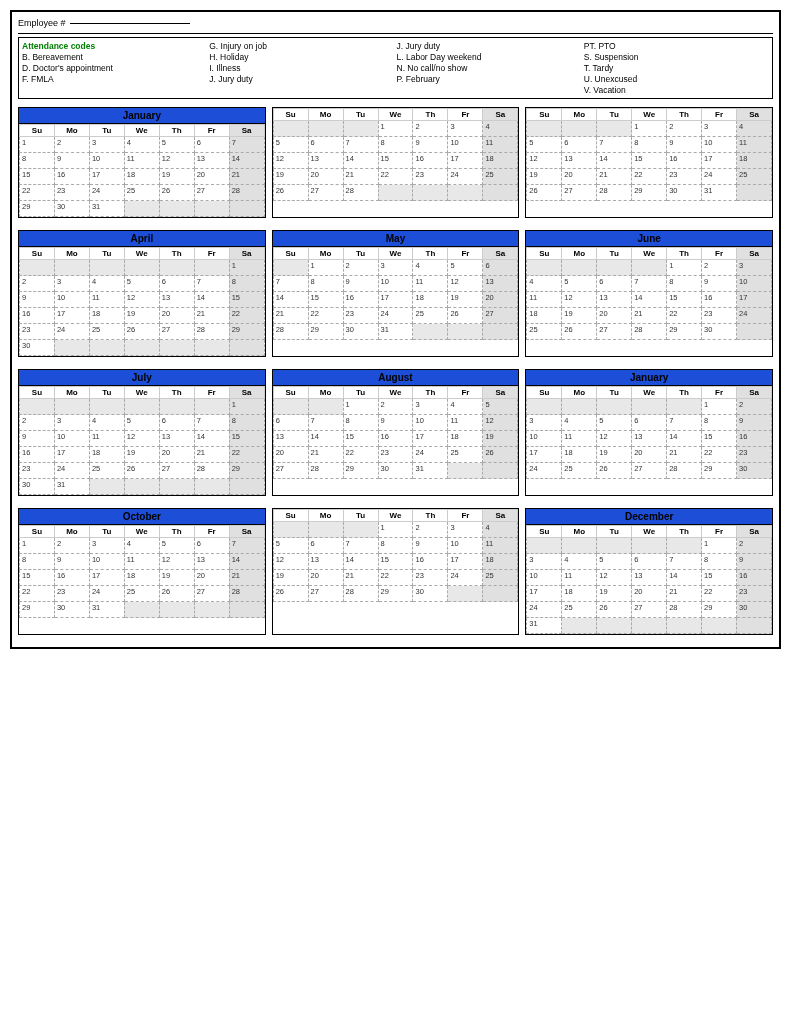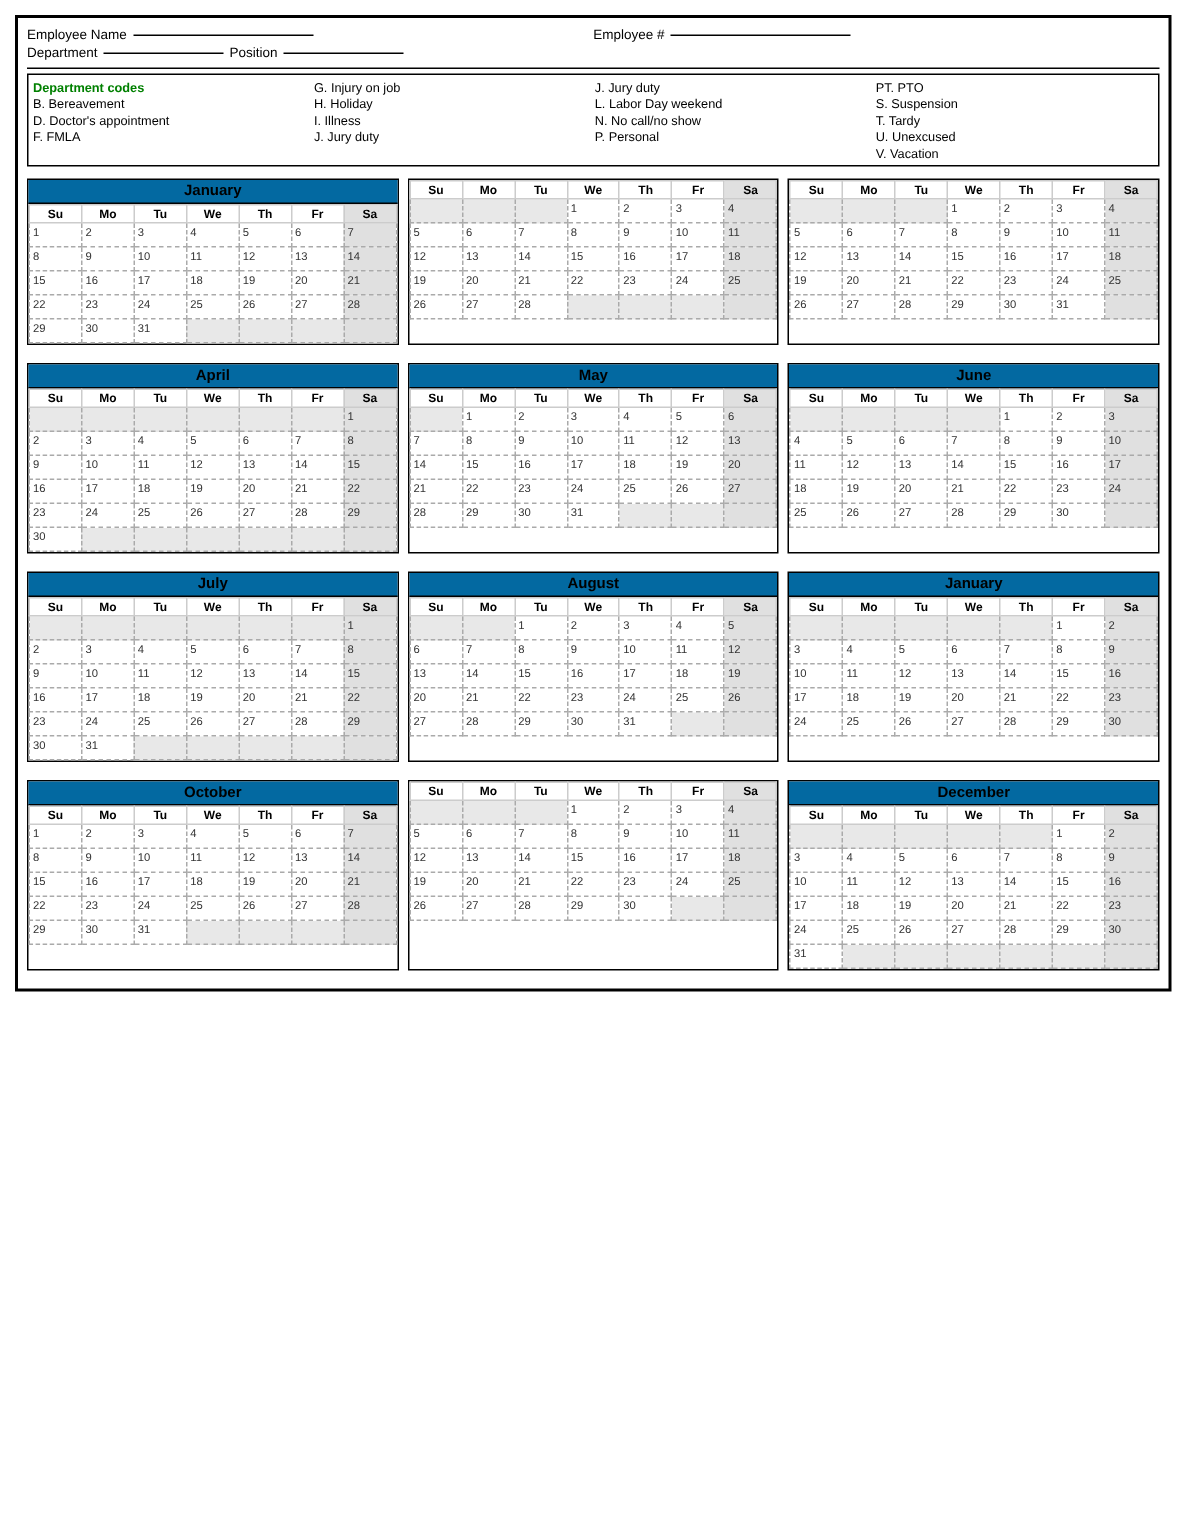--- a/index.html
+++ b/index.html
@@ -53,21 +53,21 @@
       margin-bottom: 6px;
     }
     .cal-block {
       border: 1px solid #000;
     }
     .cal-title {
       text-align: center;
       font-weight: bold;
       font-size: 10px;
       padding: 2px;
-      background: #0369a1;
+      background: #1d4ed8;
       border-bottom: 1px solid #000;
     }
     .cal-table {
       width: 100%;
       border-collapse: collapse;
       font-size: 8px;
     }
     .cal-table th {
       border: 1px solid #ccc;
       text-align: center;
@@ -94,56 +94,44 @@
     .sa-col { background: #e0e0e0 !important; }
   </style>
 </head>
 <body>
 
 <div class="page">
 
   <div class="employee-info">
     <div>
       <div class="emp-row">
-        <label>Employee Name</label>
-        <span></span>
-      </div>
-      <div class="emp-row">
-        <label>Department</label>
-        <span style="min-width:80px"></span>
-        <label>Position</label>
-        <span style="min-width:80px"></span>
-      </div>
-    </div>
-    <div>
-      <div class="emp-row">
         <label>Employee #</label>
         <span></span>
       </div>
     </div>
   </div>
 
   <div class="codes-section">
     <div class="codes-col">
-      <span class="codes-title">Department codes</span>
+      <span class="codes-title">Attendance codes</span>
       <span>B. Bereavement</span>
       <span>D. Doctor's appointment</span>
       <span>F.  FMLA</span>
     </div>
     <div class="codes-col">
       <span>G. Injury on job</span>
       <span>H. Holiday</span>
       <span>I.  Illness</span>
       <span>J. Jury duty</span>
     </div>
     <div class="codes-col">
       <span>J.  Jury duty</span>
       <span>L. Labor Day weekend</span>
       <span>N. No call/no show</span>
-      <span>P. Personal</span>
+      <span>P. February</span>
     </div>
     <div class="codes-col">
       <span>PT. PTO</span>
       <span>S. Suspension</span>
       <span>T. Tardy</span>
       <span>U. Unexcused</span>
       <span>V. Vacation</span>
     </div>
   </div>
 

